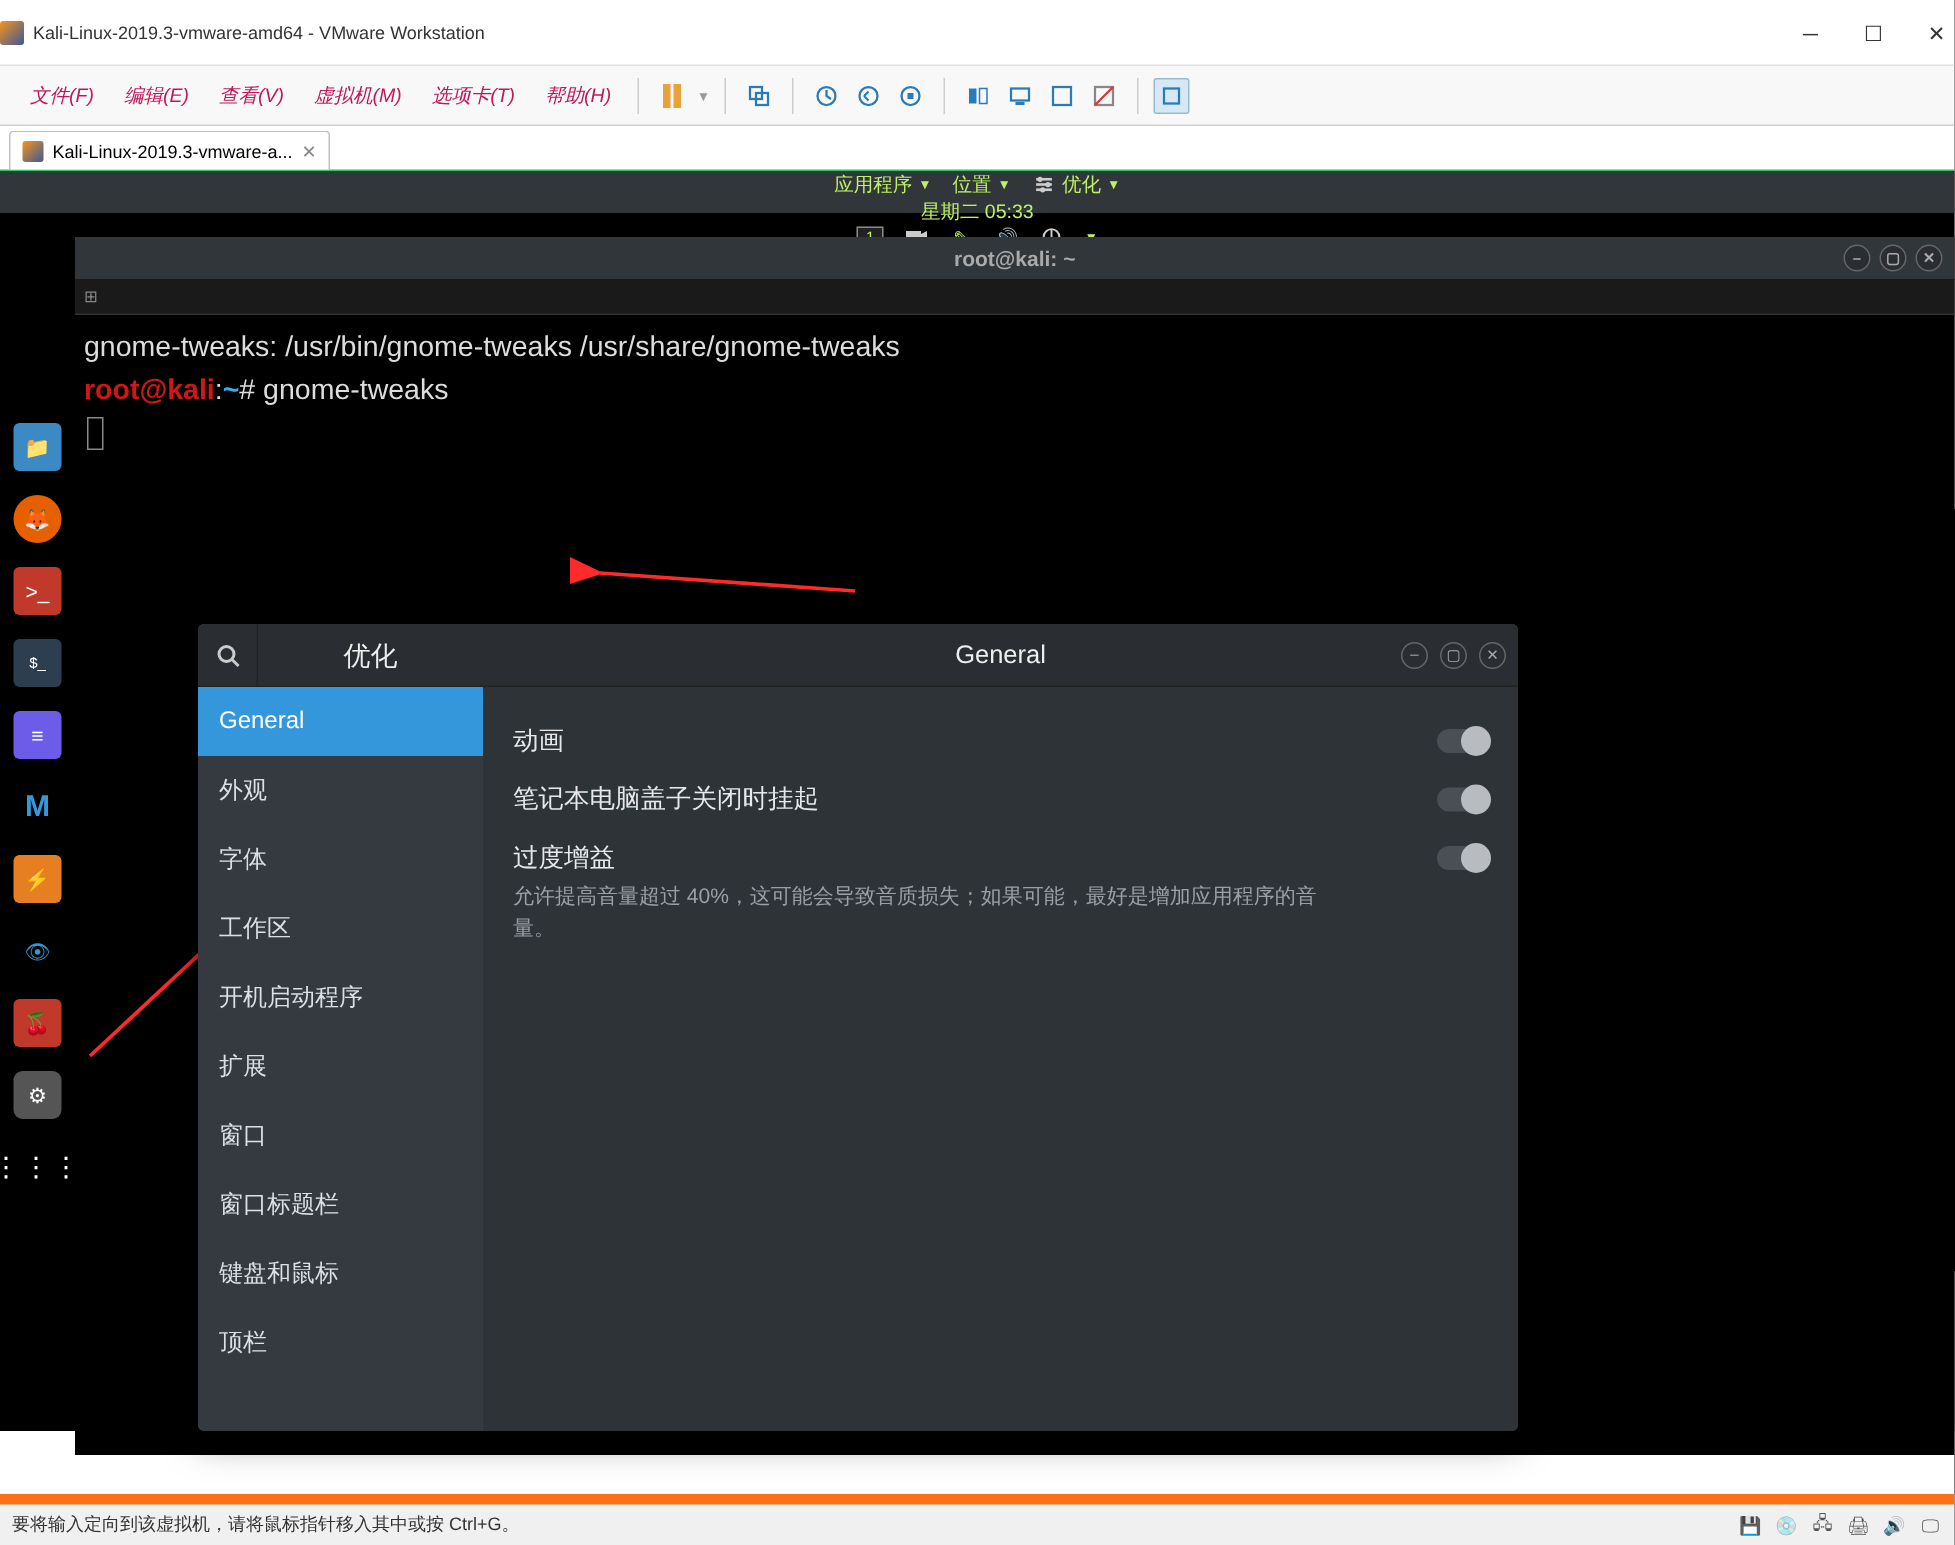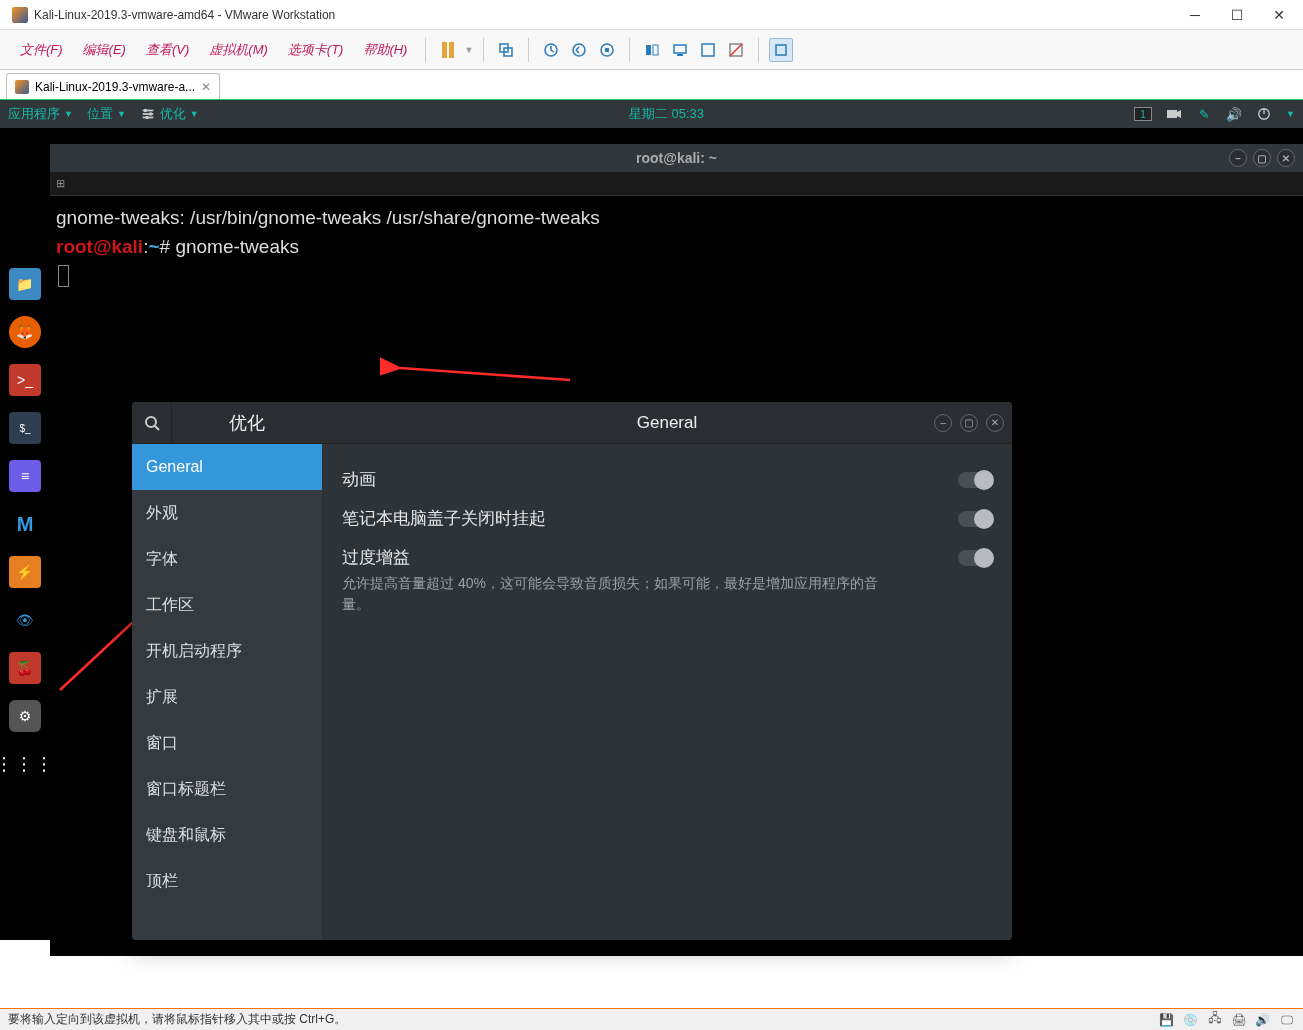--- a/index.html
+++ b/index.html
@@ -1,19 +1,19 @@
 <!DOCTYPE html>
 <html><head>
 <meta charset="utf-8">
 <style>
 * { margin: 0; padding: 0; box-sizing: border-box; font-family: "Segoe UI", "Microsoft YaHei", sans-serif; }
 body { width: 1303px; height: 1030px; background: #fff; overflow: hidden; position: relative; }
 
 
-.vm-titlebar { height: 30px; display: flex; align-items: center; padding: 0 12px; background: #fff; border-bottom: 1px solid #e0e0e0; }
+.vm-titlebar { height: 44px; display: flex; align-items: center; padding: 0 0; background: #fff; border-bottom: 1px solid #e0e0e0; }
 .vm-logo { width: 16px; height: 16px; background: linear-gradient(135deg,#f7931e,#3b5998); border-radius: 2px; margin-right: 6px; }
 .vm-title { font-size: 12px; color: #333; flex: 1; }
 .vm-winbtns { display: flex; gap: 18px; }
 .vm-winbtn { width: 24px; height: 24px; display: flex; align-items: center; justify-content: center; color: #333; cursor: pointer; font-size: 14px; }
 
 
 .vm-menubar { height: 40px; display: flex; align-items: center; padding: 0 12px; background: #f8f8f8; border-bottom: 1px solid #d0d0d0; gap: 4px; }
 .vm-menu { font-size: 13px; color: #be185d; padding: 4px 8px; cursor: pointer; font-style: italic; }
 .vm-sep { width: 1px; height: 24px; background: #ccc; margin: 0 6px; }
 .vm-tool { width: 24px; height: 24px; display: flex; align-items: center; justify-content: center; color: #555; cursor: pointer; }
@@ -24,21 +24,21 @@
 
 .vm-tabbar { height: 30px; display: flex; align-items: flex-end; padding: 0 6px; background: #fff; border-bottom: 1px solid #22c55e; }
 .vm-tab { display: flex; align-items: center; height: 26px; padding: 0 8px; border: 1px solid #c0c0c0; border-bottom: none; background: #fff; font-size: 12px; gap: 6px; border-radius: 3px 3px 0 0; }
 .vm-tab-icon { width: 14px; height: 14px; background: linear-gradient(135deg,#f7931e,#3b5998); border-radius: 2px; }
 .vm-tab-close { color: #888; cursor: pointer; font-size: 12px; }
 
 
 .guest { position: relative; height: 840px; background: #000; }
 
 
-.kali-panel { height: 28px; background: #31363b; display: flex; align-items: center; color: #14b8a6; font-size: 13px; padding: 0 8px; }
+.kali-panel { height: 28px; background: #31363b; display: flex; align-items: center; color: #bef264; font-size: 13px; padding: 0 8px; flex-direction: column; }
 .panel-left { display: flex; align-items: center; gap: 14px; }
 .panel-item { display: flex; align-items: center; gap: 4px; cursor: pointer; }
 .panel-item .arrow { font-size: 9px; }
 .panel-center { flex: 1; text-align: center; font-weight: 500; }
 .panel-right { display: flex; align-items: center; gap: 14px; }
 .panel-ws { width: 18px; height: 14px; border: 1px solid #888; display: flex; align-items: center; justify-content: center; font-size: 10px; background:#222; }
 .panel-icon { width: 16px; height: 16px; display:flex; align-items:center; justify-content:center; }
 
 
 .kali-dock { position: absolute; left: 0; top: 28px; width: 50px; height: 812px; background: #000; display: flex; flex-direction: column; align-items: center; padding-top: 140px; gap: 16px; }
@@ -73,21 +73,21 @@
 .tw-main-hdr { height: 42px; background: #2a2e33; display: flex; align-items: center; justify-content: center; color: #eee; font-size: 17px; font-weight: 500; position: relative; border-bottom:1px solid #222; }
 .tw-main-hdr .wbtns { position:absolute; right:8px; display:flex; gap:8px; }
 .tw-content { padding: 16px 20px; color: #e6e8ea; }
 .tw-row { display: flex; align-items: flex-start; padding: 8px 0; }
 .tw-row-label { font-size: 17px; flex: 1; }
 .tw-row-desc { color: #9aa0a6; font-size: 14px; margin-top: 4px; line-height:1.5; max-width: 560px; }
 .tw-switch { width: 34px; height: 16px; background: #4a4f55; border-radius: 8px; position: relative; cursor: pointer; flex-shrink:0; margin-top:4px; }
 .tw-switch::after { content:""; position:absolute; right:-2px; top:-2px; width:20px; height:20px; background:#b8bcc0; border-radius:50%; }
 
 
-.vm-status { position: absolute; bottom: 0; left:0; right:0; height: 22px; background: #f0f0f0; border-top:1px solid #f97316; display:flex; align-items:center; padding:0 8px; font-size:12px; color:#333; }
+.vm-status { position: absolute; bottom: 0; left:0; right:0; height: 34px; background: #f0f0f0; border-top:7px solid #f97316; display:flex; align-items:center; padding:0 8px; font-size:12px; color:#333; }
 .vm-status-text { flex:1; }
 .vm-status-icons { display:flex; gap:8px; align-items:center; }
 .vm-status-icon { width:16px; height:16px; display:flex; align-items:center; justify-content:center; color:#555; }
 </style>
 </head>
 <body>
 
 <div class="vm-titlebar">
   <div class="vm-logo"></div>
   <div class="vm-title">Kali-Linux-2019.3-vmware-amd64 - VMware Workstation</div>

